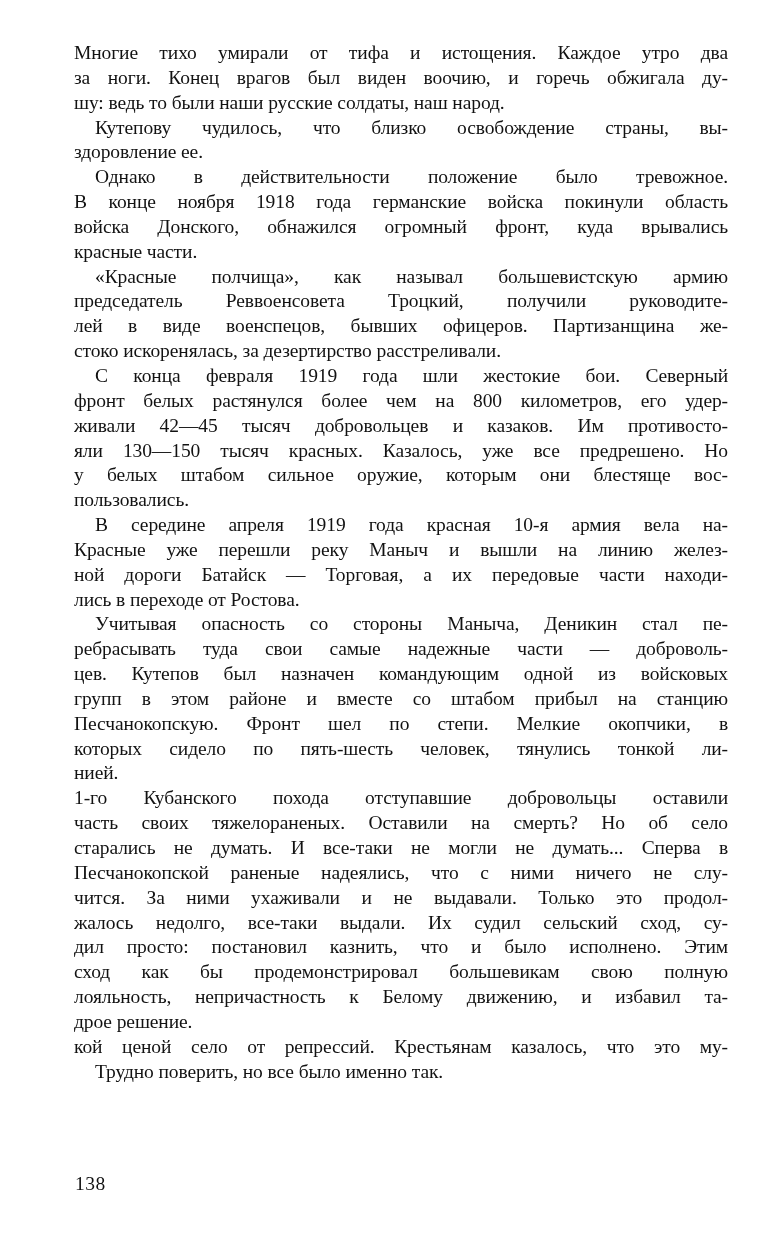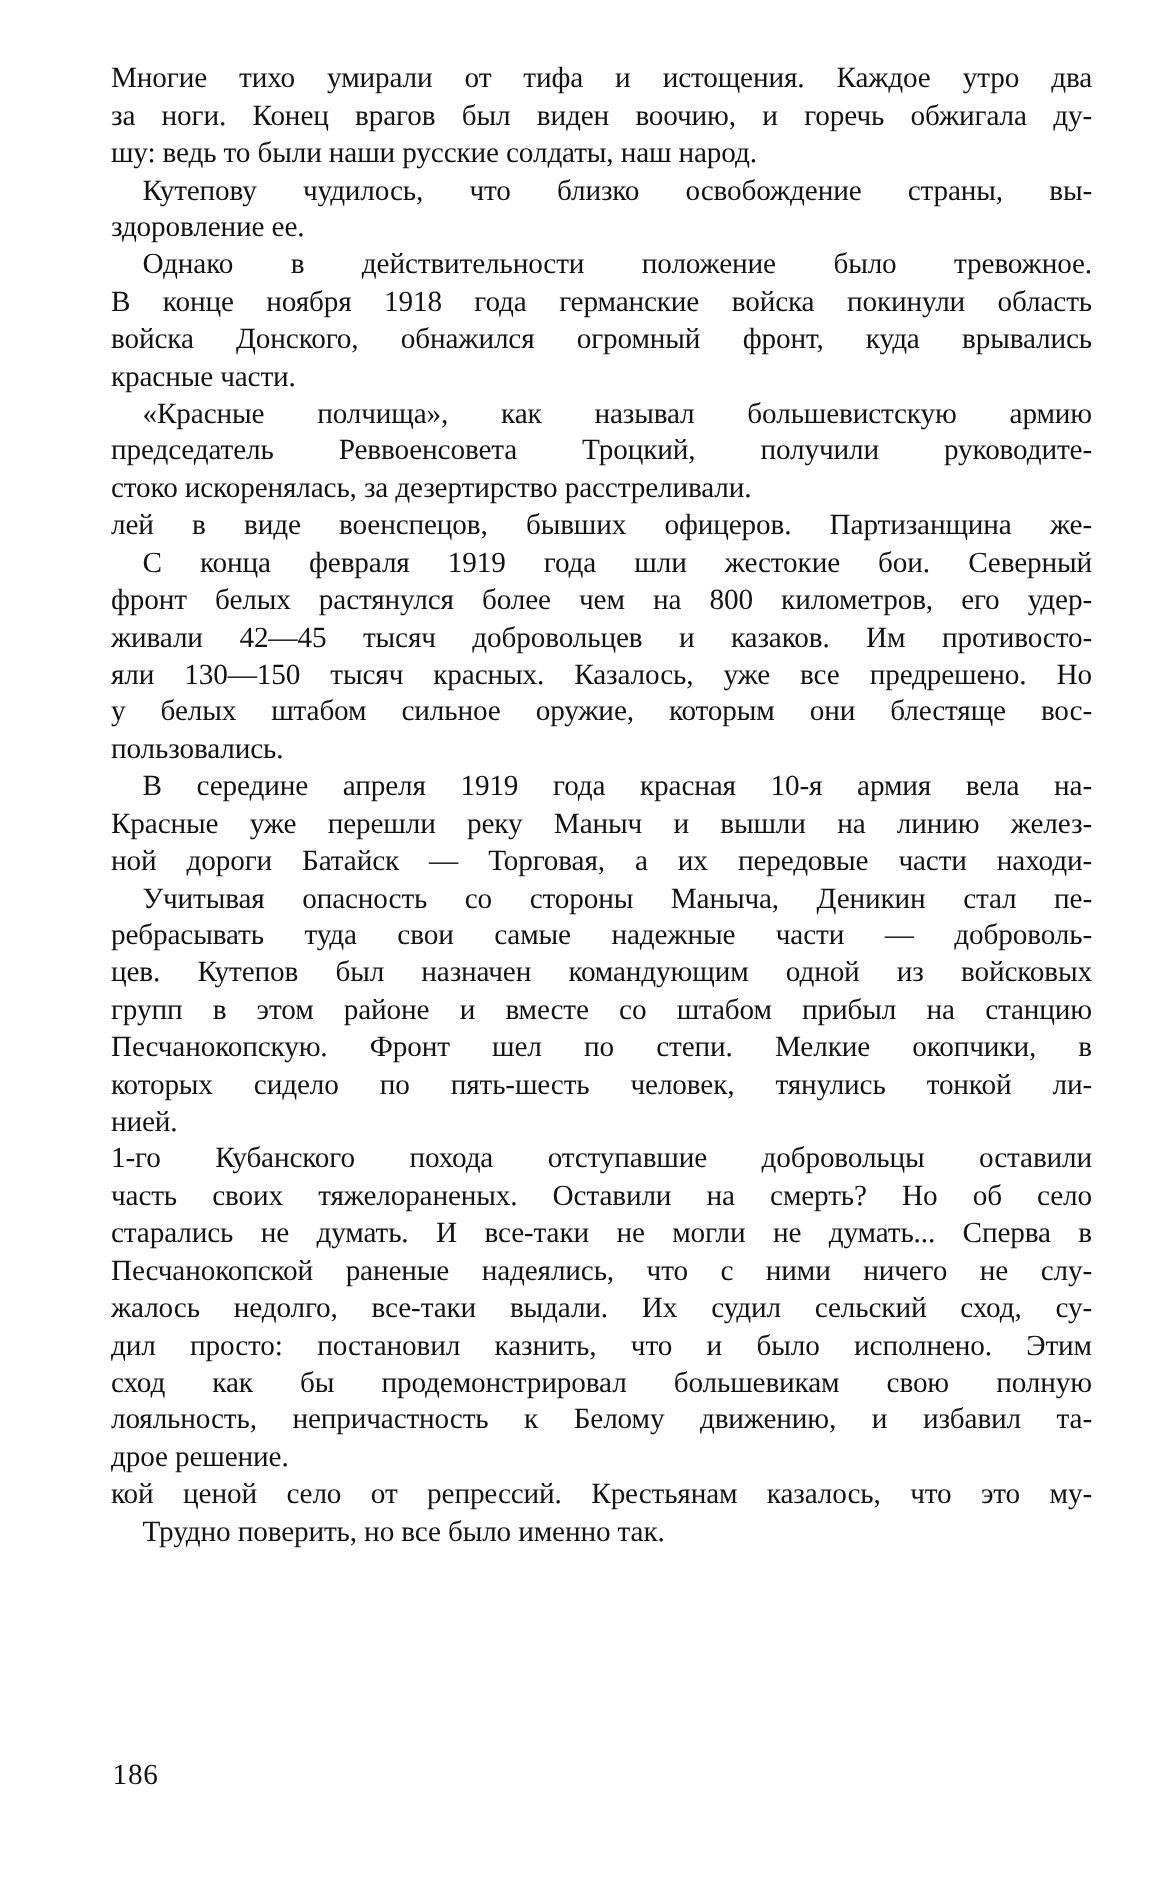--- a/index.html
+++ b/index.html
@@ -59,44 +59,46 @@
       <div class="line">за ноги. Конец врагов был виден воочию, и горечь обжигала ду-</div>
       <div class="line para-end">шу: ведь то были наши русские солдаты, наш народ.</div>
       <div class="line indent">Кутепову чудилось, что близко освобождение страны, вы-</div>
       <div class="line para-end">здоровление ее.</div>
       <div class="line indent">Однако в действительности положение было тревожное.</div>
       <div class="line">В конце ноября 1918 года германские войска покинули область</div>
       <div class="line">войска Донского, обнажился огромный фронт, куда врывались</div>
       <div class="line para-end">красные части.</div>
       <div class="line indent">«Красные полчища», как называл большевистскую армию</div>
       <div class="line">председатель Реввоенсовета Троцкий, получили руководите-</div>
+      <div class="line">лей в виде военспецов, бывших офицеров. Партизанщина же-</div>
       <div class="line para-end">стоко искоренялась, за дезертирство расстреливали.</div>
-      <div class="line">лей в виде военспецов, бывших офицеров. Партизанщина же-</div>
       <div class="line indent">С конца февраля 1919 года шли жестокие бои. Северный</div>
       <div class="line">фронт белых растянулся более чем на 800 километров, его удер-</div>
       <div class="line">живали 42—45 тысяч добровольцев и казаков. Им противосто-</div>
       <div class="line">яли 130—150 тысяч красных. Казалось, уже все предрешено. Но</div>
       <div class="line">у белых штабом сильное оружие, которым они блестяще вос-</div>
       <div class="line para-end">пользовались.</div>
       <div class="line indent">В середине апреля 1919 года красная 10-я армия вела на-</div>
       <div class="line">Красные уже перешли реку Маныч и вышли на линию желез-</div>
       <div class="line">ной дороги Батайск — Торговая, а их передовые части находи-</div>
+      <div class="line para-end">лись в переходе от Ростова.</div>
       <div class="line indent">Учитывая опасность со стороны Маныча, Деникин стал пе-</div>
       <div class="line">ребрасывать туда свои самые надежные части — доброволь-</div>
       <div class="line">цев. Кутепов был назначен командующим одной из войсковых</div>
       <div class="line">групп в этом районе и вместе со штабом прибыл на станцию</div>
       <div class="line">Песчанокопскую. Фронт шел по степи. Мелкие окопчики, в</div>
       <div class="line">которых сидело по пять-шесть человек, тянулись тонкой ли-</div>
       <div class="line para-end">нией.</div>
       <div class="line">1-го Кубанского похода отступавшие добровольцы оставили</div>
       <div class="line">часть своих тяжелораненых. Оставили на смерть? Но об село</div>
       <div class="line">старались не думать. И все-таки не могли не думать... Сперва в</div>
       <div class="line">Песчанокопской раненые надеялись, что с ними ничего не слу-</div>
+      <div class="line">чится. За ними ухаживали и не выдавали. Только это продол-</div>
       <div class="line">жалось недолго, все-таки выдали. Их судил сельский сход, су-</div>
       <div class="line">дил просто: постановил казнить, что и было исполнено. Этим</div>
       <div class="line">сход как бы продемонстрировал большевикам свою полную</div>
       <div class="line">лояльность, непричастность к Белому движению, и избавил та-</div>
       <div class="line para-end">дрое решение.</div>
       <div class="line">кой ценой село от репрессий. Крестьянам казалось, что это му-</div>
       <div class="line indent para-end">Трудно поверить, но все было именно так.</div>
     </div>
-  <div class="page-number">186</div>
+  <div class="page-number">138</div>
 </div>
 
 </body></html>

